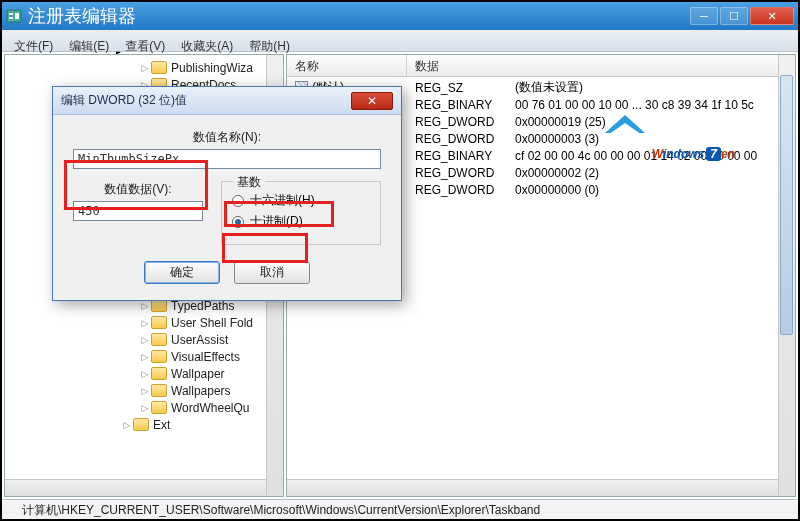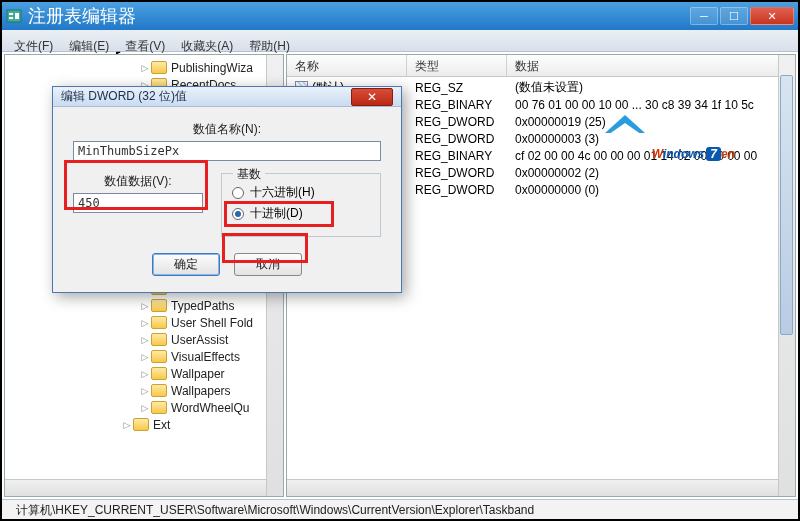--- a/index.html
+++ b/index.html
@@ -48,39 +48,39 @@
 
 .watermark { position:absolute; top:78px; right:60px; font-family: Arial; font-weight:bold; font-style:italic; font-size:28px; pointer-events:none; }
 .watermark .w { color:#cc3300; }
 .watermark .indows { color:#0857b0; }
 .watermark .seven { background:#0857b0; color:#fff; padding:0 4px; border-radius:3px; margin-left:2px;}
 .watermark .en { color:#c2410c; font-size:12px;}
 .roof { position:absolute; top:60px; right:150px; width:0; height:0; border-left:20px solid transparent; border-right:20px solid transparent; border-bottom:18px solid #2a9de0; pointer-events:none;}
 .roof2 { position:absolute; top:68px; right:150px; width:0; height:0; border-left:20px solid transparent; border-right:20px solid transparent; border-bottom:14px solid #fff; pointer-events:none;}
 
 
-.statusbar { height: 20px; border-top: 1px solid #b8c0cc; background:#f3f3f3; padding: 2px 14px; color:#222; }
+.statusbar { height: 20px; border-top: 1px solid #b8c0cc; background:#f3f3f3; padding: 2px 20px; color:#222; }
 
 
 .dialog { position:absolute; left:50px; top:84px; width:350px; background:#f0f0f0; border:1px solid #4a78b0; box-shadow: 4px 4px 14px rgba(0,0,0,.35); }
-.dialog .dlg-title { height:20px; background: linear-gradient(#eaf1fa,#cadcf0); border-bottom:1px solid #a8bcd8; display:flex; align-items:center; padding:0 8px; color:#203050;}
+.dialog .dlg-title { height:28px; background: linear-gradient(#eaf1fa,#cadcf0); border-bottom:1px solid #a8bcd8; display:flex; align-items:center; padding:0 8px; color:#203050;}
 .dlg-title .t { flex:1; }
 .dlg-close { width:42px; height:18px; background: linear-gradient(#d94c3a,#b82a14); color:#fff; display:flex; align-items:center; justify-content:center; border-radius:2px; border:1px solid #8a1a0a;}
 .dlg-body { padding: 14px 20px 16px; }
 .dlg-label { color:#222; margin-bottom:3px;text-align:center; }
 .dlg-input { width: 100%; height: 20px; border:1px solid #7a8aa0; background:#fff; padding:2px 4px; color:#333; font-family: Consolas, monospace; }
 .dlg-row { display:flex; gap:18px; margin-top:12px; align-items:flex-start;}
 .dlg-left { width: 130px; }
 .radix-box { border:1px solid #c0c8d2; padding: 6px 10px 10px; position:relative; flex:1;}
 .radix-box .legend { position:absolute; top:-8px; left:11px; background:#f0f0f0; padding:0 4px; color:#222;}
 .radix-opt { display:flex; align-items:center; gap:6px; margin:4px 0; }
 .radio { width:12px; height:12px; border-radius:50%; border:1px solid #666; display:inline-flex; align-items:center; justify-content:center; background:#fff;}
 .radio.checked::after { content:""; width:6px; height:6px; background:#2a65b0; border-radius:50%; }
 .dlg-btns { display:flex; justify-content:center; gap:14px; margin-top:16px; }
-.dlg-btn { width:68px; height:23px; background:linear-gradient(#fdfdfd,#e2e2e2); border:1px solid #888; border-radius:3px; display:flex; align-items:center; justify-content:center; color:#222;}
+.dlg-btn { width:76px; height:23px; background:linear-gradient(#fdfdfd,#e2e2e2); border:1px solid #888; border-radius:3px; display:flex; align-items:center; justify-content:center; color:#222;}
 .dlg-btn.ok { border:1px solid #3a78c8; box-shadow: 0 0 0 1px #8ab4e8 inset; }
 
 
 .hl { position:absolute; border:3px solid #e62020; pointer-events:none; }
 .hl1 { left:62px; top:158px; width:144px; height:50px; }
 .hl2 { left:222px; top:199px; width:110px; height:26px; }
 .hl3 { left:220px; top:231px; width:86px; height:30px; }
 
 
 .vscroll { position:absolute; right:0; top:0; bottom:0; width:17px; background:linear-gradient(#f0f0f0,#e0e0e0); border-left:1px solid #c8c8c8;}
@@ -231,21 +231,20 @@
         </div>
       </div>
     <div class="vscroll">
         <div class="vthumb" style="top:140px; height:70px;"></div>
       </div>
     <div class="hscroll"></div>
   </div>
   <div class="list-pane">
     <div class="list-header">
       <div class="col col-name">名称</div>
-      <div class="col col-type">类型</div>
       <div class="col col-data">数据</div>
     </div>
     <div class="list-rows" id="list-rows">
         <div class="list-row">
           <div class="cell name">
             <span class="val-icon"></span>
             <span>(默认)</span>
           </div>
           <div class="cell type">REG_SZ</div>
           <div class="cell data">(数值未设置)</div>

